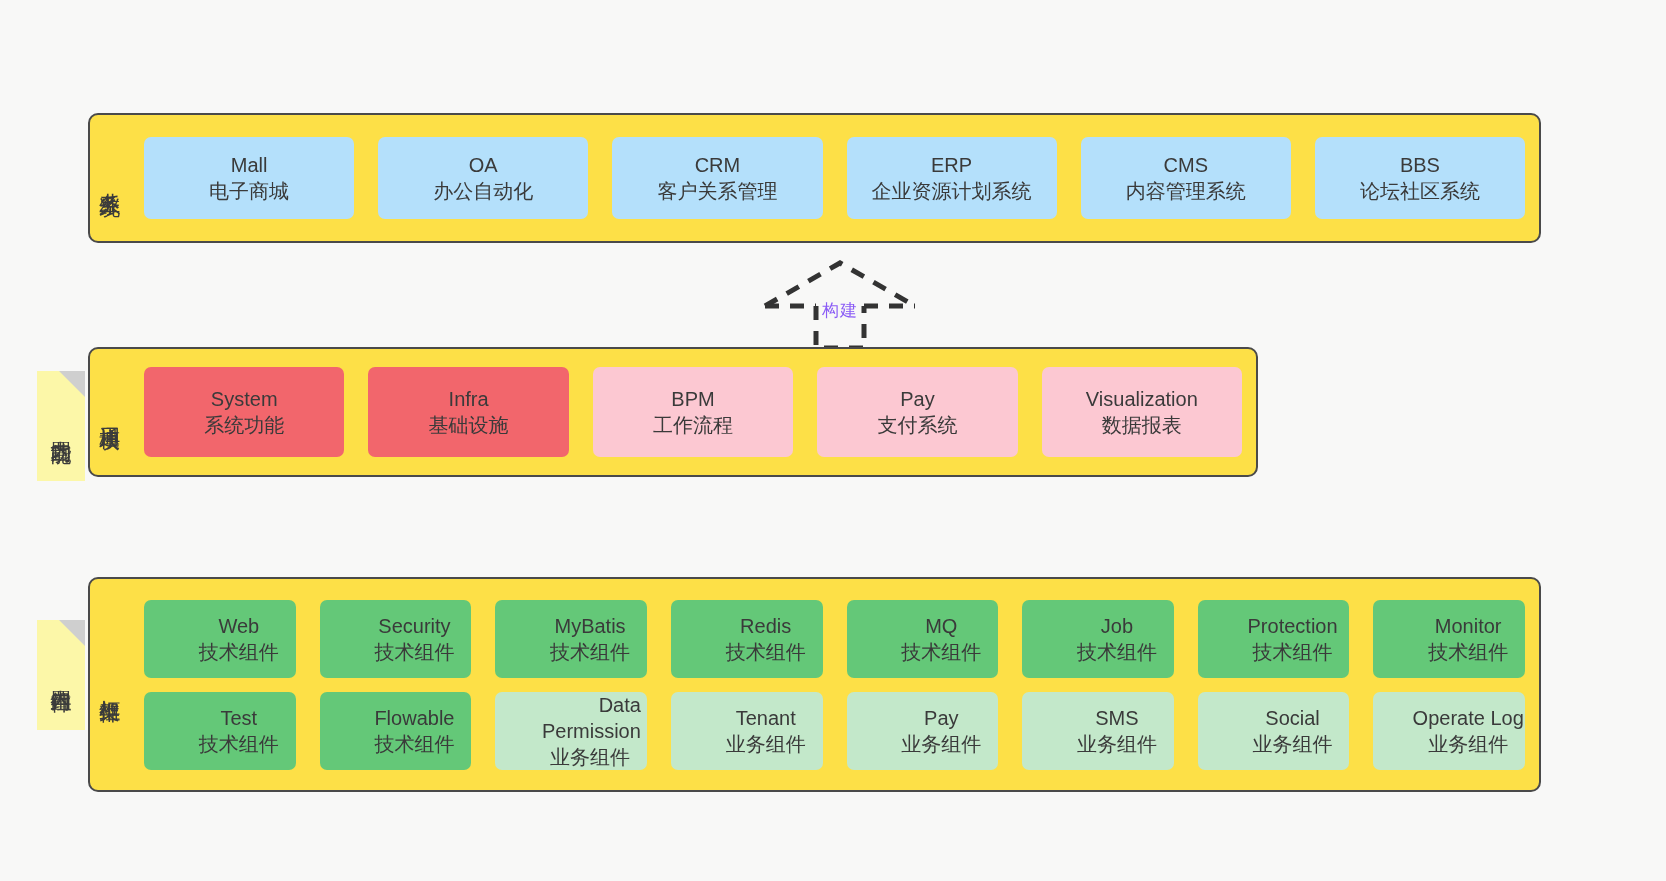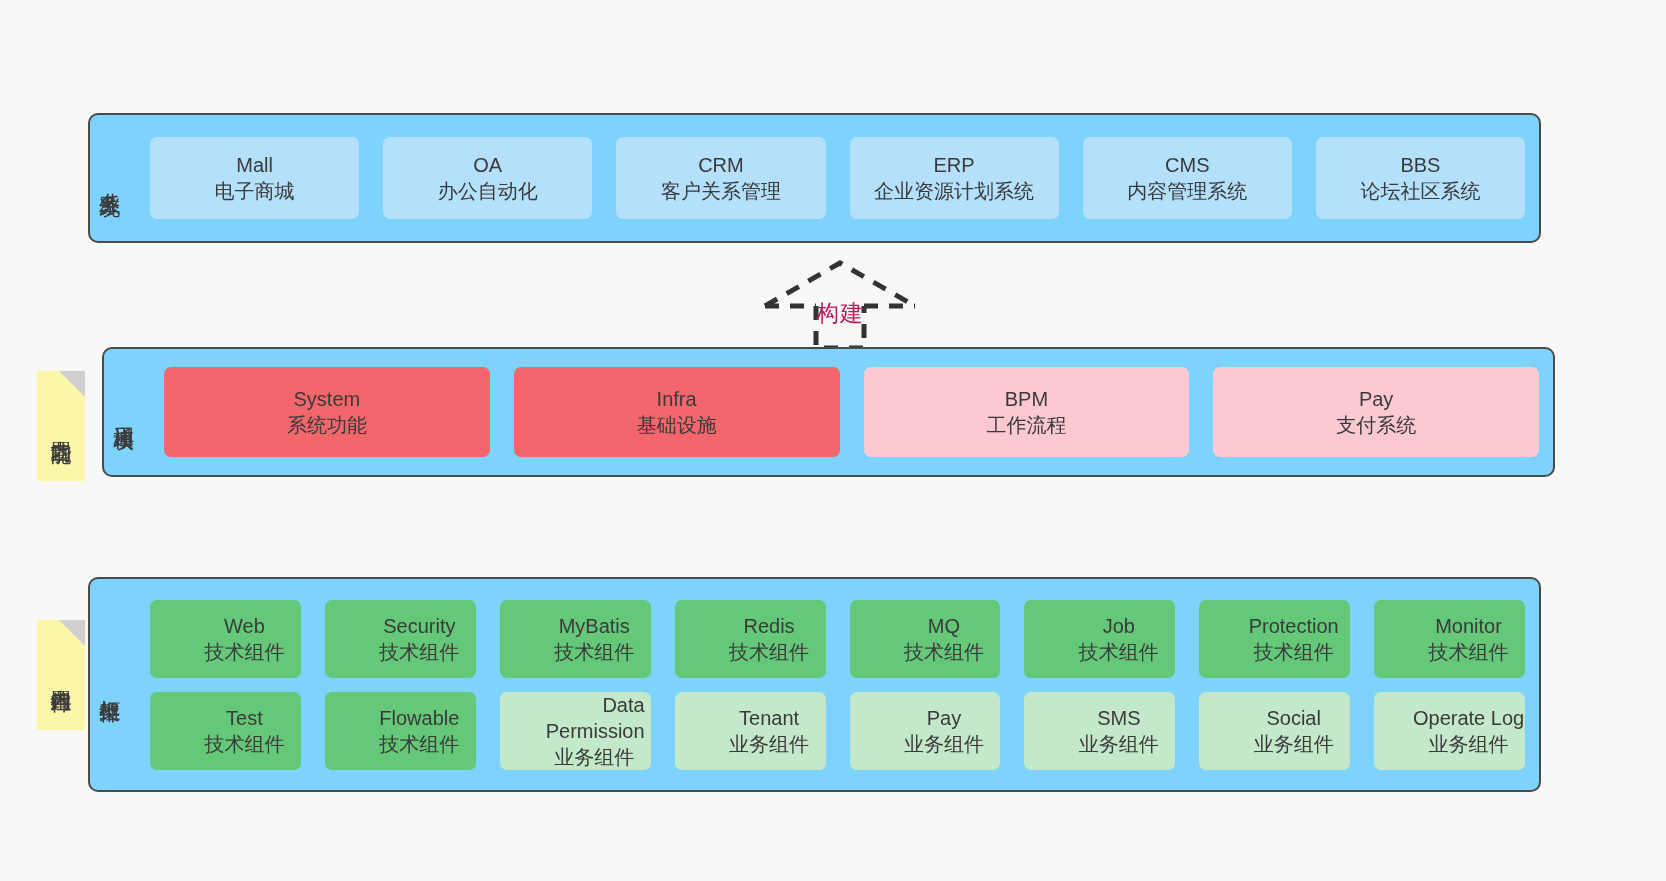--- a/index.html
+++ b/index.html
@@ -17,27 +17,26 @@
   }
   .canvas {
     position: absolute;
     inset: 0;
   }
 
   
   .layer {
     position: absolute;
     box-sizing: border-box;
-    background: #7dd3fc;
+    background: #fde047;
     border: 2px solid #4a4a4a;
     border-radius: 10px;
     display: flex;
     flex-direction: row;
     align-items: stretch;
-    gap: 6px;
   }
   .layer-title {
     flex: 0 0 auto;
     width: 36px;
     display: flex;
     align-items: center;
     justify-content: center;
     font-size: 21px;
     line-height: 1.12;
     letter-spacing: 1px;
@@ -122,23 +121,23 @@
     position: absolute;
     width: 160px;
     height: 92px;
   }
   .arrow svg { display: block; overflow: visible; }
   .arrow-label {
     position: absolute;
     left: 50%;
     top: 44px;
     transform: translateX(-50%);
-    font-size: 23px;
+    font-size: 17px;
     line-height: 1;
-    color: #be185d;
+    color: #8b5cf6;
     background: transparent;
     white-space: nowrap;
     letter-spacing: 1px;
   }
 </style>
 </head>
 <body>
 
 <div class="canvas">
 
@@ -182,40 +181,44 @@
       <path d="M 56 48 L 56 90 L 104 90 L 104 48" stroke="#333333" stroke-width="5" stroke-dasharray="14 11" fill="none"></path>
     </svg>
     <span class="arrow-label">构建</span>
   </div>
 
   <div class="note" style="left:37px; top:371px; width:48px; height:110px;">
     <span class="fold"></span>
     <span class="note-label">内置功能</span>
   </div>
 
-  <div class="layer" id="layer-common" style="left:88px; top:347px; width:1453px; height:130px;margin-left:14px;">
+  <div class="layer" id="layer-common" style="left:88px; top:347px; width:1170px; height:130px;">
     <div class="layer-title">通用模块</div>
     <div class="layer-body">
       <div class="row">
         <div class="node c-red node-mid">
           <span class="t1">System</span>
           <span class="t2">系统功能</span>
         </div>
         <div class="node c-red node-mid">
           <span class="t1">Infra</span>
           <span class="t2">基础设施</span>
         </div>
         <div class="node c-pink node-mid">
           <span class="t1">BPM</span>
           <span class="t2">工作流程</span>
         </div>
         <div class="node c-pink node-mid">
           <span class="t1">Pay</span>
           <span class="t2">支付系统</span>
         </div>
+        <div class="node c-pink node-mid">
+          <span class="t1">Visualization</span>
+          <span class="t2">数据报表</span>
+        </div>
       </div>
     </div>
   </div>
 
 
   <div class="note" style="left:37px; top:620px; width:48px; height:110px;">
     <span class="fold"></span>
     <span class="note-label">内置组件</span>
   </div>
 

